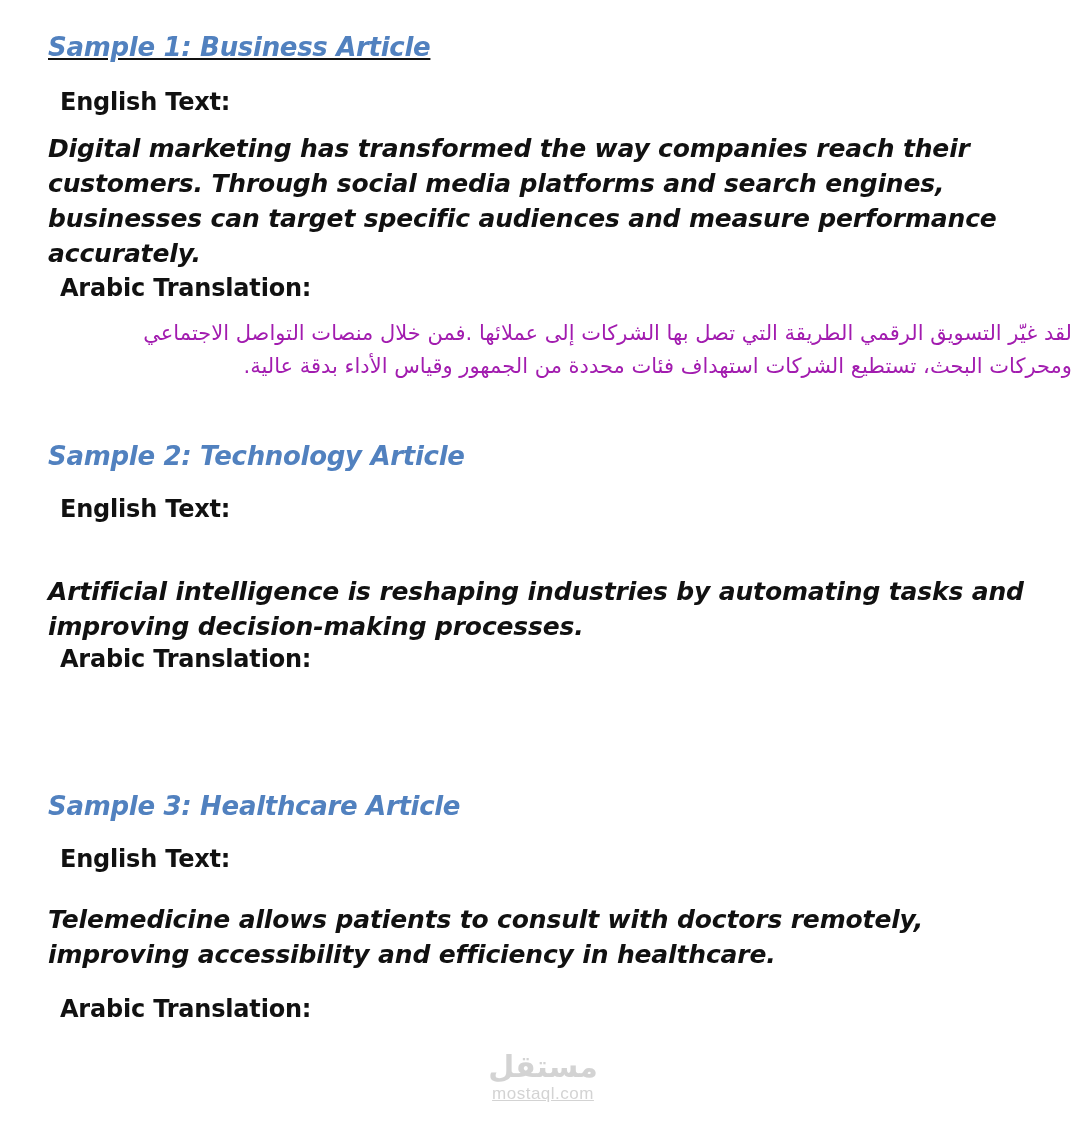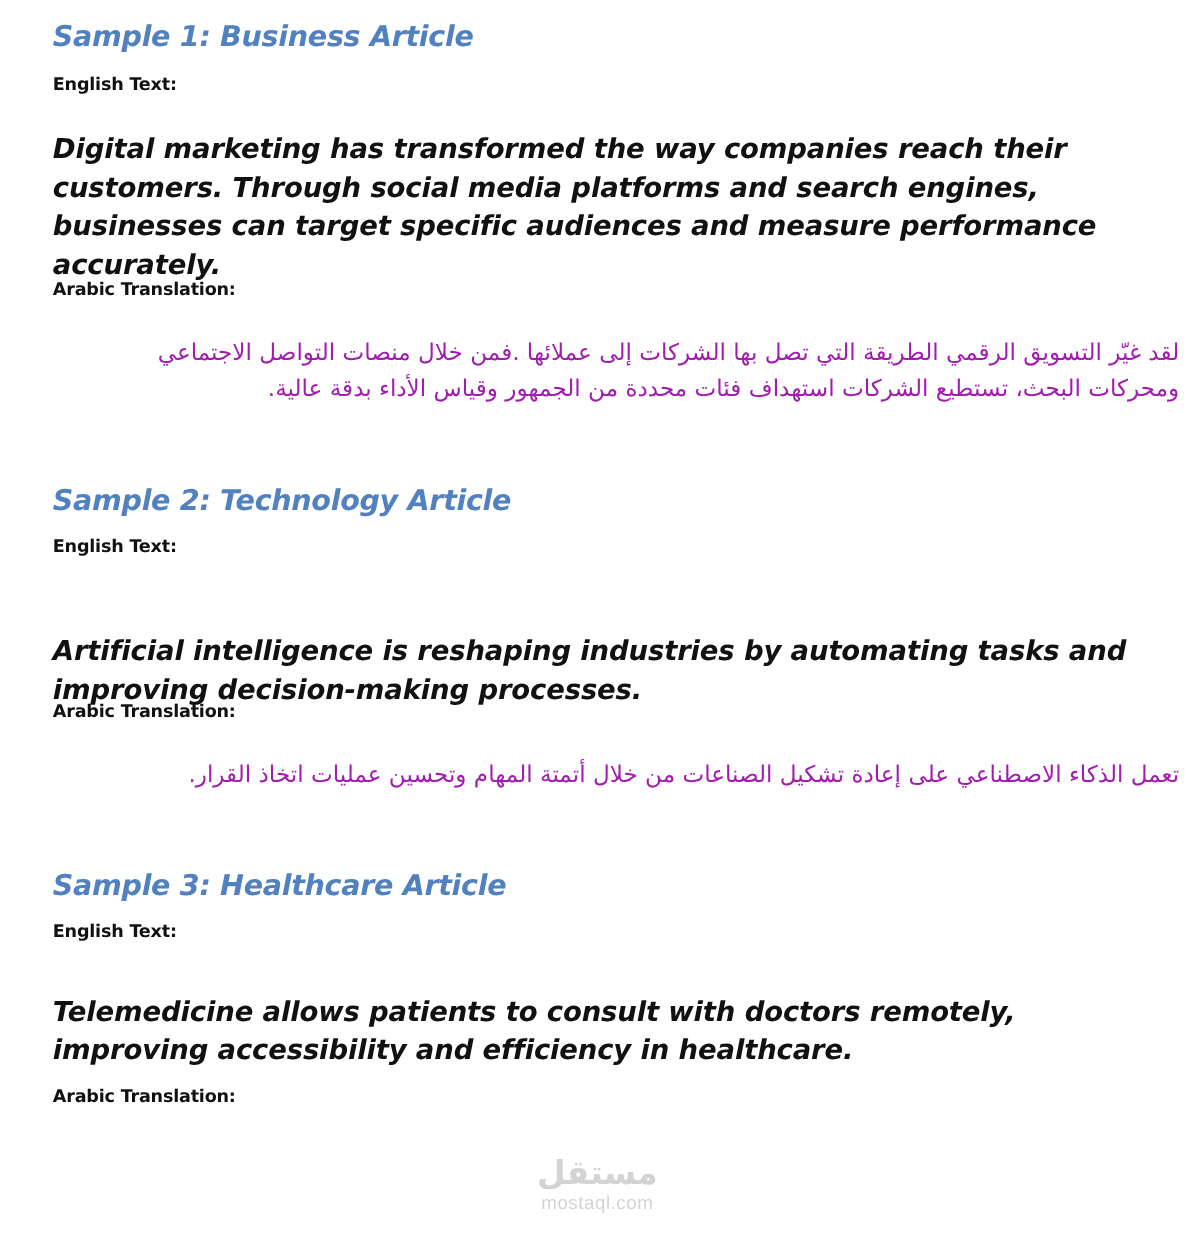--- a/index.html
+++ b/index.html
@@ -30,24 +30,24 @@
       font-style: italic;
       font-size: 26px;
       line-height: 40px;
       color: #5181bf;
       margin: 0;
       letter-spacing: -0.3px;
     }
     .label {
       font-family: "DejaVu Sans", sans-serif;
       font-weight: bold;
-      font-size: 16px;
+      font-size: 24px;
       line-height: 30px;
       color: #111111;
-      margin: 0;
+      margin: 12px;
       letter-spacing: -0.2px;
     }
     .english {
       font-family: "DejaVu Sans", sans-serif;
       font-weight: bold;
       font-style: italic;
       font-size: 25px;
       line-height: 35px;
       color: #111111;
       margin: 0;
@@ -56,21 +56,21 @@
     .arabic {
       font-family: "DejaVu Sans", sans-serif;
       font-size: 21px;
       line-height: 33px;
       color: #a21caf;
       direction: rtl;
       text-align: right;
       margin: 0;
       padding-left: 40px;
     }
-    #s1 { position: absolute; top: 0; left: 0; width: 1024px; }
+    #s1 { position: absolute; top: 13px; left: 0; width: 1024px; text-decoration: underline; }
     #s1 .label-en { position: absolute; top: 48px; }
     #s1 .english { position: absolute; top: 104px; width: 1024px; }
     #s1 .label-ar { position: absolute; top: 234px; }
     #s1 .arabic { position: absolute; top: 290px; width: 984px; }
 
     #s2 { position: absolute; top: 422px; left: 0; width: 1024px; }
     #s2 .label-en { position: absolute; top: 46px; }
     #s2 .english { position: absolute; top: 102px; width: 1024px; margin-top: 36px; }
     #s2 .label-ar { position: absolute; top: 196px; }
     #s2 .arabic { position: absolute; top: 252px; width: 984px; }
@@ -96,41 +96,41 @@
       font-weight: bold;
       font-size: 30px;
       line-height: 34px;
       direction: rtl;
     }
     .watermark .wm-en {
       font-family: "Liberation Sans", sans-serif;
       font-size: 17px;
       line-height: 20px;
       letter-spacing: 0.5px;
+      text-decoration: underline;
     }
   </style>
 </head>
 <body>
 
 <div class="page">
 
   <section class="sample" id="s1">
     <h2 class="sample-title">Sample 1: Business Article</h2>
     <p class="label label-en">English Text:</p>
     <p class="english">Digital marketing has transformed the way companies reach their customers. Through social media platforms and search engines, businesses can target specific audiences and measure performance accurately.</p>
     <p class="label label-ar">Arabic Translation:</p>
     <p class="arabic" dir="rtl">لقد غيّر التسويق الرقمي الطريقة التي تصل بها الشركات إلى عملائها .فمن خلال منصات التواصل الاجتماعي ومحركات البحث، تستطيع الشركات استهداف فئات محددة من الجمهور وقياس الأداء بدقة عالية.</p>
   </section>
 
   <section class="sample" id="s2">
     <h2 class="sample-title">Sample 2: Technology Article</h2>
     <p class="label label-en">English Text:</p>
     <p class="english">Artificial intelligence is reshaping industries by automating tasks and improving decision-making processes.</p>
     <p class="label label-ar">Arabic Translation:</p>
-    <p class="arabic" dir="rtl">تعمل الذكاء الاصطناعي على إعادة تشكيل الصناعات من خلال أتمتة المهام وتحسين عمليات اتخاذ القرار.</p>
   </section>
 
   <section class="sample" id="s3">
     <h2 class="sample-title">Sample 3: Healthcare Article</h2>
     <p class="label label-en">English Text:</p>
     <p class="english">Telemedicine allows patients to consult with doctors remotely, improving accessibility and efficiency in healthcare.</p>
     <p class="label label-ar">Arabic Translation:</p>
   </section>
 
 </div>

